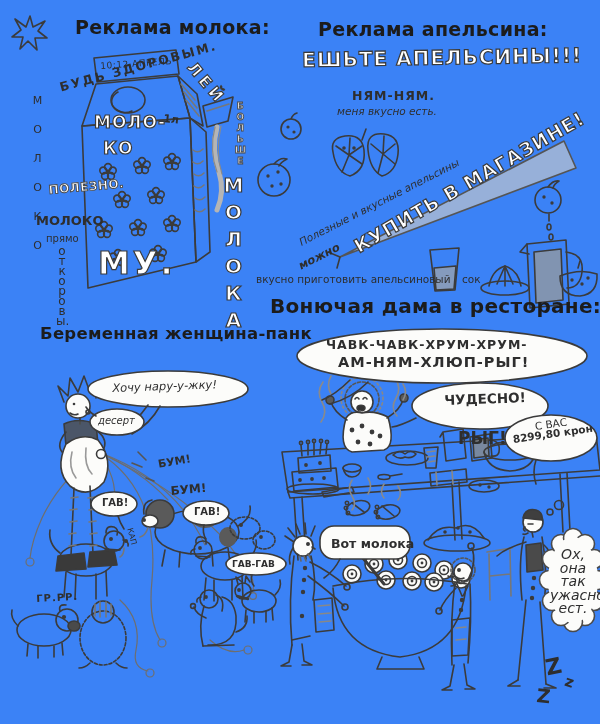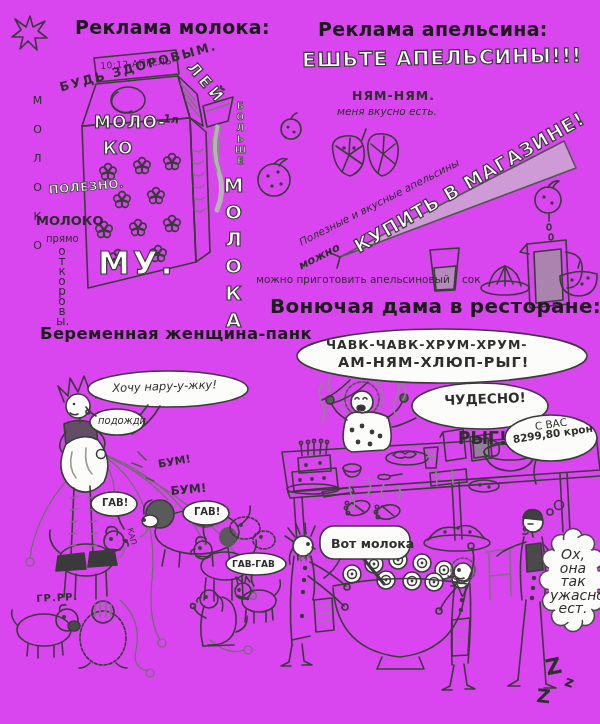--- a/index.html
+++ b/index.html
@@ -1,16 +1,16 @@
 <!DOCTYPE html>
 <html><head>
 <meta charset="utf-8">
 <style>
   html,body{margin:0;padding:0;background:#e8e8e8;}
-  #canvas{position:relative;width:600px;height:724px;background:#d946ef;overflow:hidden;
+  #canvas{position:relative;width:600px;height:724px;background:#3b82f6;overflow:hidden;
           font-family:"DejaVu Sans",sans-serif;}
   svg{position:absolute;left:0;top:0;}
   .txt{position:absolute;color:#2e2e2e;white-space:nowrap;font-family:"DejaVu Sans",sans-serif;
        transform-origin:left top;}
   .title{font-weight:700;color:#1c1c1c;letter-spacing:.3px;}
   .hollow{color:#ffffff;-webkit-text-stroke:1.2px #3a3a3a;font-weight:800;letter-spacing:1px;}
   .hollow-sm{color:#ffffff;-webkit-text-stroke:.9px #4a4a4a;font-weight:800;letter-spacing:.5px;}
   .stack{white-space:normal;word-break:break-all;text-align:center;}
   .it{font-style:italic;}
   .b{font-weight:700;}
@@ -464,39 +464,39 @@
 <div class="txt stack hollow-sm" style="left:234px;top:101px;width:13px;font-size:9px;line-height:11px">БОЛЬШЕ</div>
 <div class="txt title" style="left:318px;top:18px;font-size:19px">Реклама апельсина:</div>
 
 <div class="txt stack hollow" style="left:221px;top:172px;width:26px;font-size:20px;line-height:27px">МОЛОКА</div>
 <div class="txt hollow" style="left:302px;top:48px;font-size:20px;transform:rotate(-1deg)">ЕШЬТЕ АПЕЛЬСИНЫ!!!</div>
 <div class="txt sb" style="left:352px;top:88px;font-size:12.5px;letter-spacing:1px">НЯМ-НЯМ.</div>
 <div class="txt it" style="left:337px;top:105px;font-size:10.5px">меня вкусно есть.</div>
 <div class="txt it" style="left:297px;top:237px;font-size:10.5px;transform:rotate(-27deg)">Полезные и вкусные апельсины</div>
 <div class="txt sb it" style="left:296px;top:260px;font-size:11.5px;transform:rotate(-27deg)">можно</div>
 <div class="txt hollow" style="left:350px;top:238px;font-size:19px;transform:rotate(-30deg)">КУПИТЬ В МАГАЗИНЕ!</div>
-<div class="txt" style="left:256px;top:273px;font-size:10.5px">можно приготовить апельсиновый</div>
+<div class="txt" style="left:256px;top:273px;font-size:10.5px">вкусно приготовить апельсиновый</div>
 <div class="txt" style="left:462px;top:273px;font-size:10.5px">сок</div>
 
 <div class="txt title" style="left:270px;top:294px;font-size:20px">Вонючая дама в ресторане:</div>
 <div class="txt b" style="left:338px;top:354px;font-size:14.5px;letter-spacing:1px">АМ-НЯМ-ХЛЮП-РЫГ!</div>
 <div class="txt sb" style="left:326px;top:337px;font-size:12.5px;letter-spacing:1px">ЧАВК-ЧАВК-ХРУМ-ХРУМ-</div>
 <div class="txt sb" style="left:444px;top:392px;font-size:13.5px;transform:rotate(-2deg)">ЧУДЕСНО!</div>
 <div class="txt b" style="left:458px;top:428px;font-size:17px">РЫГ!</div>
 <div class="txt" style="left:534px;top:420px;font-size:10.5px;transform:rotate(-8deg)">С ВАС</div>
 <div class="txt sb" style="left:512px;top:433px;font-size:10.5px;transform:rotate(-8deg)">8299,80 крон</div>
 <div class="txt sb" style="left:331px;top:536px;font-size:12.5px">Вот молока</div>
 <div class="txt stack it" style="left:550px;top:548px;width:46px;font-size:14px;line-height:13.5px;word-break:normal;white-space:normal">Ох, она так ужасно ест.</div>
 <div class="txt b" style="left:543px;top:656px;font-size:22px;transform:rotate(-12deg)">Z</div>
 <div class="txt b" style="left:568px;top:672px;font-size:15px;transform:rotate(18deg)">z</div>
 <div class="txt b" style="left:538px;top:684px;font-size:19px;transform:rotate(6deg)">Z</div>
 
 <div class="txt title" style="left:40px;top:324px;font-size:16.5px">Беременная женщина-панк</div>
 <div class="txt it" style="left:112px;top:381px;font-size:11.5px;transform:rotate(-2deg)">Хочу нару-у-жку!</div>
-<div class="txt it" style="left:98px;top:415px;font-size:10px">подожди</div>
+<div class="txt it" style="left:98px;top:415px;font-size:10px">десерт</div>
 <div class="txt b" style="left:157px;top:458px;font-size:11px;transform:rotate(-10deg)">БУМ!</div>
 <div class="txt b" style="left:170px;top:484px;font-size:12px;transform:rotate(-5deg)">БУМ!</div>
 <div class="txt sb" style="left:102px;top:497px;font-size:10px">ГАВ!</div>
 <div class="txt sb" style="left:194px;top:506px;font-size:10px">ГАВ!</div>
 <div class="txt sb" style="left:232px;top:559px;font-size:9px">ГАВ-ГАВ</div>
 <div class="txt sb" style="left:36px;top:593px;font-size:10px;letter-spacing:1px;transform:rotate(-3deg)">ГР.РР.</div>
 <div class="txt" style="left:134px;top:527px;font-size:8px;transform:rotate(75deg)">КАП</div>
 
 </div>
 

